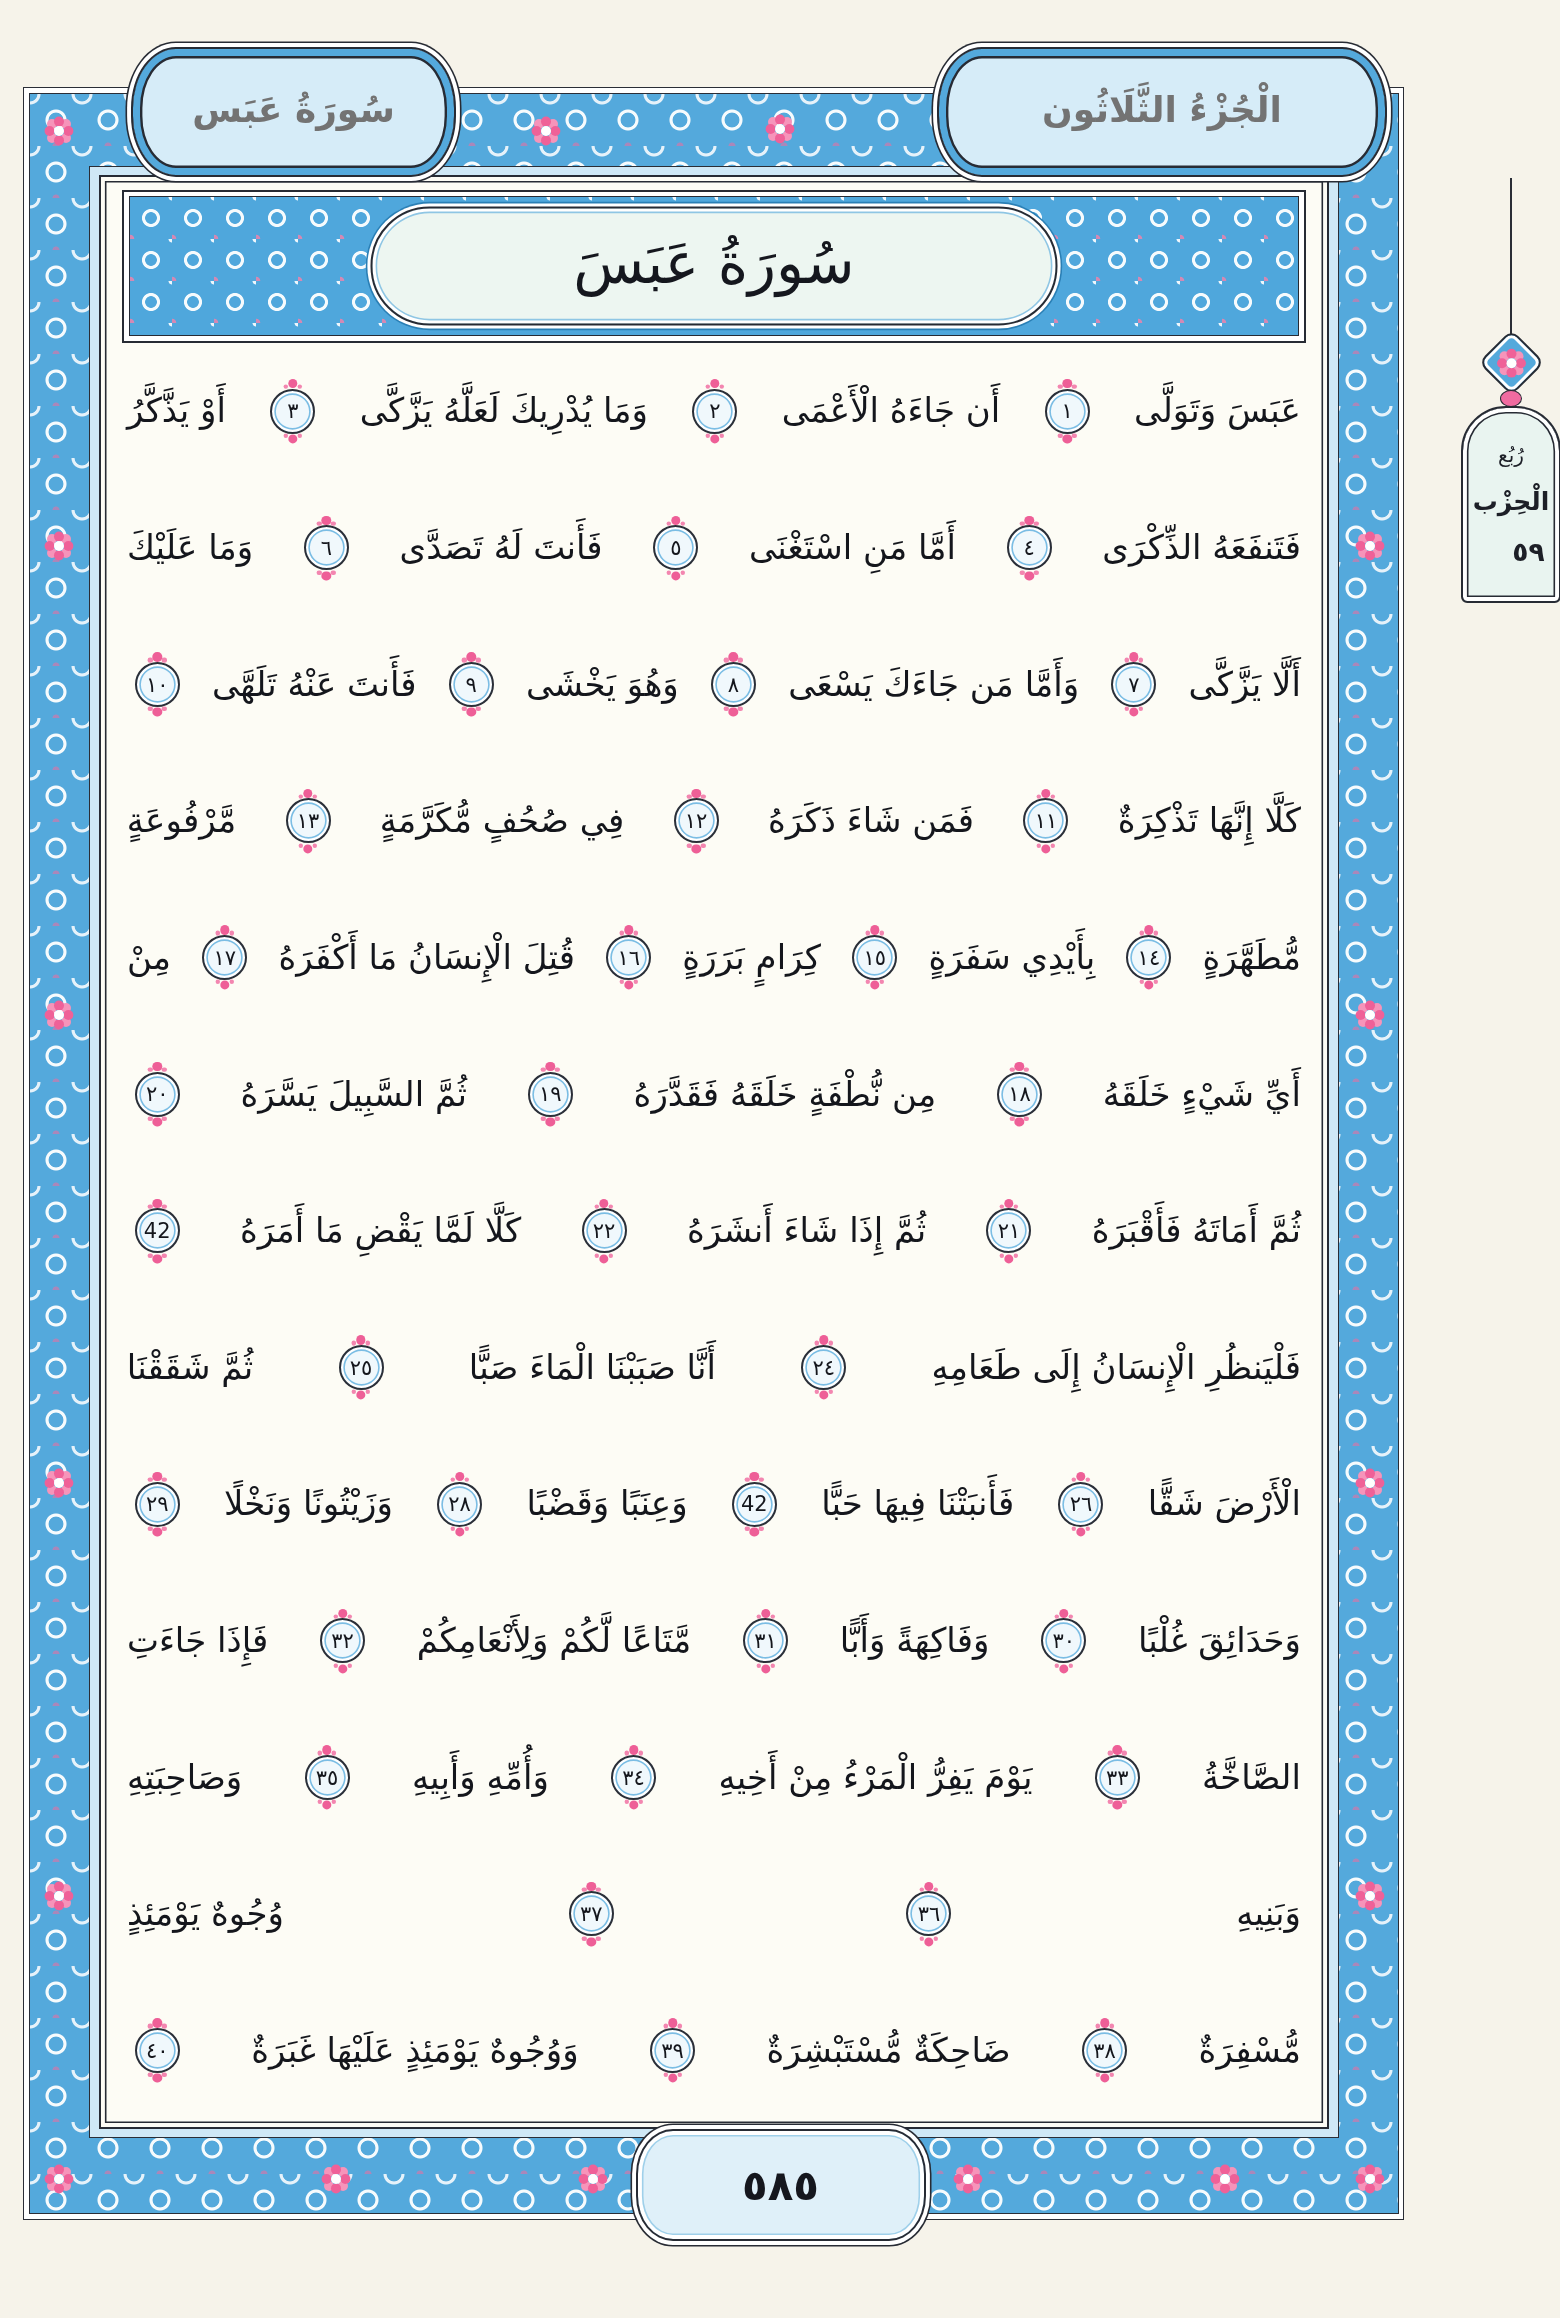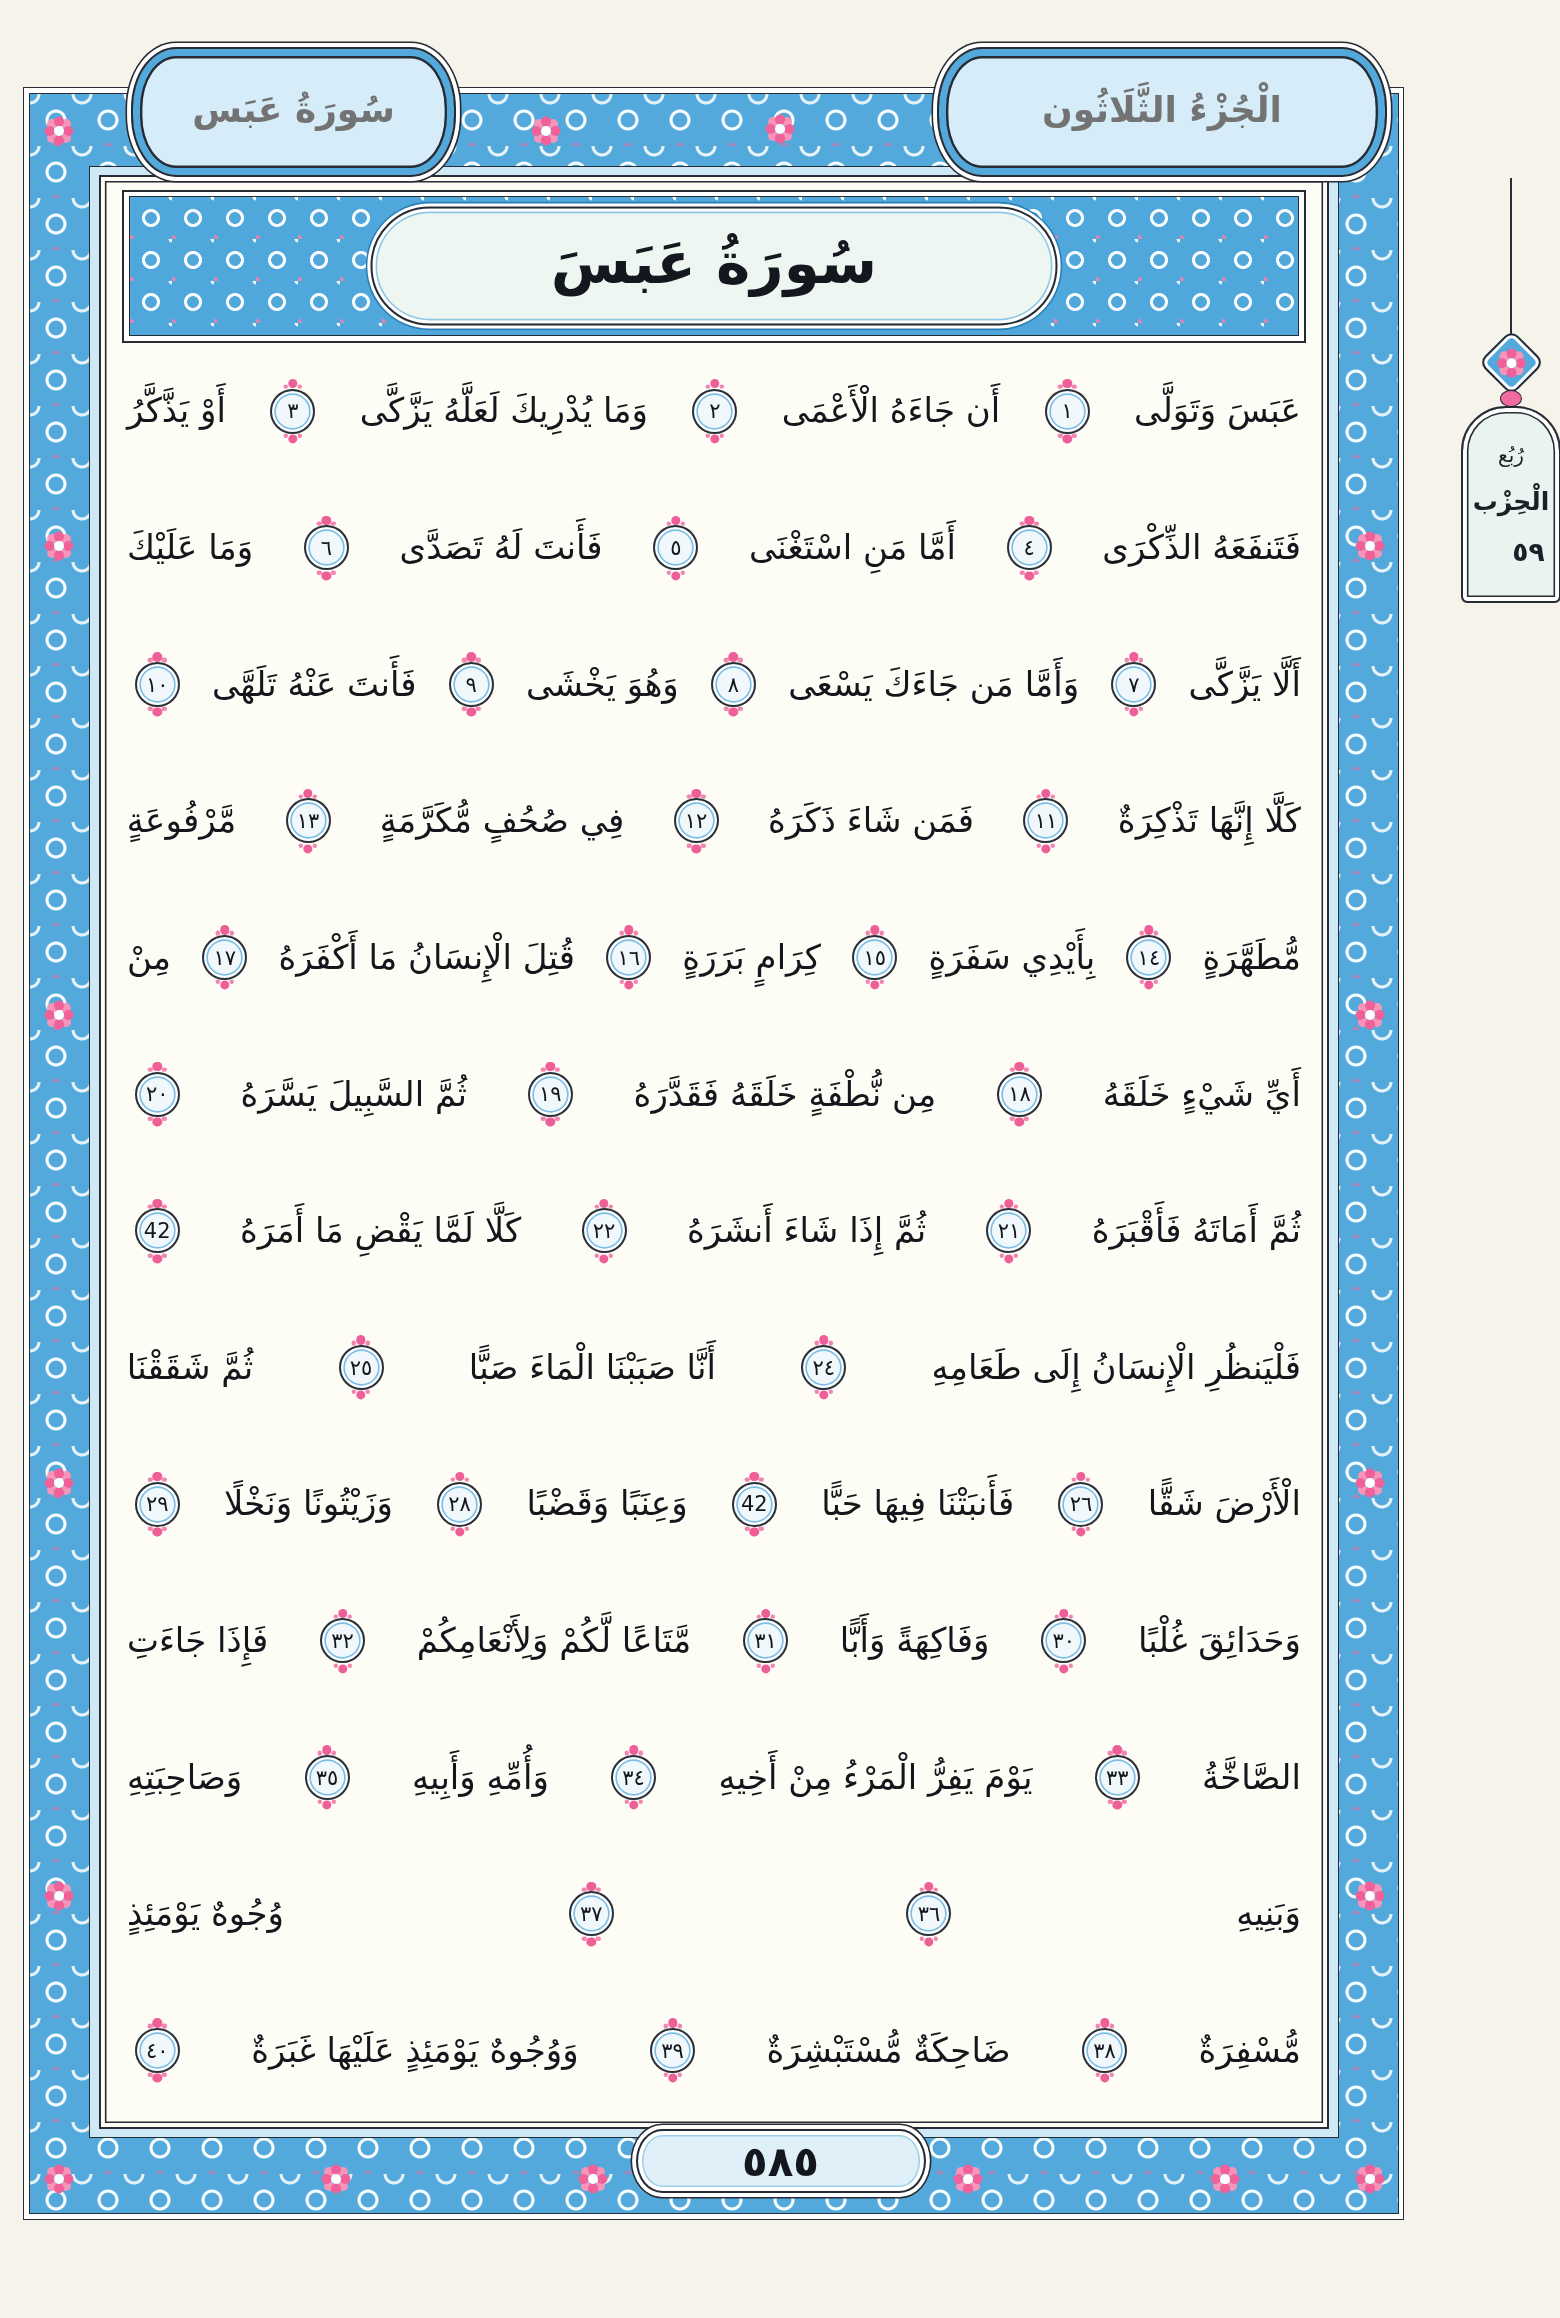--- a/index.html
+++ b/index.html
@@ -81,21 +81,21 @@
   }
   .banner-cartouche {
     position:absolute; left:50%; top:50%; transform:translate(-50%,-50%);
     width:687px; height:119px;
     background:#edf6f1;
     border:2.3px solid #272b34;
     border-radius:59px;
     box-shadow: 0 0 0 3.1px #ffffff, 0 0 0 4.7px #2a7fb5, inset 0 0 0 3.1px #ffffff, inset 0 0 0 4.7px #8fc6e4;
     display:flex; align-items:center; justify-content:center;
   }
-  .banner-title { font-size:58px; font-weight:bold; color:#15171e; padding-bottom:7.8px; }
+  .banner-title { font-size:58px; font-weight:normal; color:#15171e; padding-bottom:7.8px; }
 
   
   .bismillah {
     flex:0 0 111px; display:flex; align-items:center; justify-content:center;
     font-size:41px; color:#1d1f27;
   }
 
   
   .qlines { flex:1 1 auto; display:flex; flex-direction:column; direction:rtl; padding:0 6.2px; }
   .qline {
@@ -142,21 +142,21 @@
     display:flex; flex-direction:column; align-items:center; justify-content:center;
     gap:20px; text-align:center;
   }
   .hizb-dome .t1 { font-size:20px; }
   .hizb-dome .t2 { font-size:25px; font-weight:bold; }
   .hizb-dome .t3 { font-size:26.5px; font-weight:bold;margin-left:35px; }
 
   
   .pagenum {
     position:absolute; left:50%; top:2129px; transform:translateX(-50%);
-    width:290px; height:64px; z-index:6;
+    width:290px; height:112px; z-index:6;
     background:#dff0f9;
     border:2.3px solid #272b34;
     border-radius:37px / 45px;
     box-shadow: 0 0 0 3.9px #ffffff, 0 0 0 5.5px #272b34, inset 0 0 0 3.9px #ffffff, inset 0 0 0 5.5px #9fd0ea;
     display:flex; align-items:center; justify-content:center;
   }
   .pagenum .pnum { font-size:42px; font-weight:bold; color:#15171e; }
 
   
   .flower {

